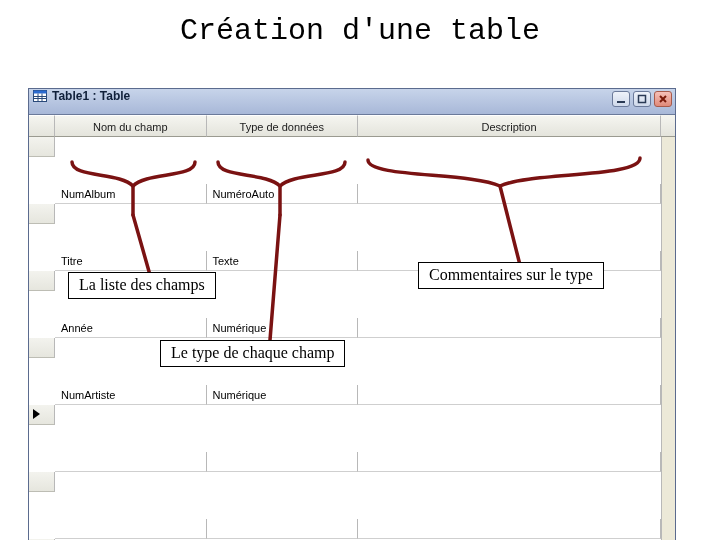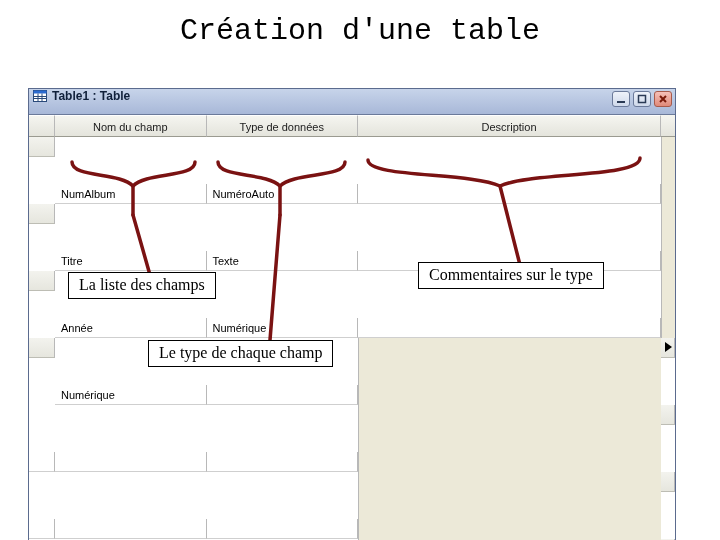--- a/index.html
+++ b/index.html
@@ -198,20 +198,21 @@
     <div class="cell"></div>
     <div class="scroll-gutter"></div>
 
     <div class="rowsel"></div>
     <div class="cell">Année</div>
     <div class="cell">Numérique</div>
     <div class="cell"></div>
     <div class="scroll-gutter"></div>
 
     <div class="rowsel"></div>
+    <div class="cell">NumArtiste</div>
     <div class="cell">Numérique</div>
     <div class="cell"></div>
     <div class="scroll-gutter"></div>
 
     <div class="rowsel">
         <span class="row-ind"></span>
       </div>
     <div class="cell"></div>
     <div class="cell"></div>
     <div class="cell"></div>
@@ -265,14 +266,14 @@
     <path d="M218 162 C218 178, 266 172, 280 186 C294 172, 345 178, 345 162"></path>
     <path d="M280 186 L280 215"></path>
     <path d="M280 215 L270 340"></path>
 
     <path d="M368 160 C368 178, 470 172, 500 186 C530 172, 640 178, 640 158"></path>
     <path d="M500 186 L520 265"></path>
   </g>
 </svg>
 
 <div class="callout" style="left:68px; top:272px;">La liste des champs</div>
-<div class="callout" style="left:148px; top:340px;">Le type de chaque champ</div>
+<div class="callout" style="left:160px; top:340px;">Le type de chaque champ</div>
 <div class="callout" style="left:418px; top:262px;">Commentaires sur le type</div>
 
 </body></html>

